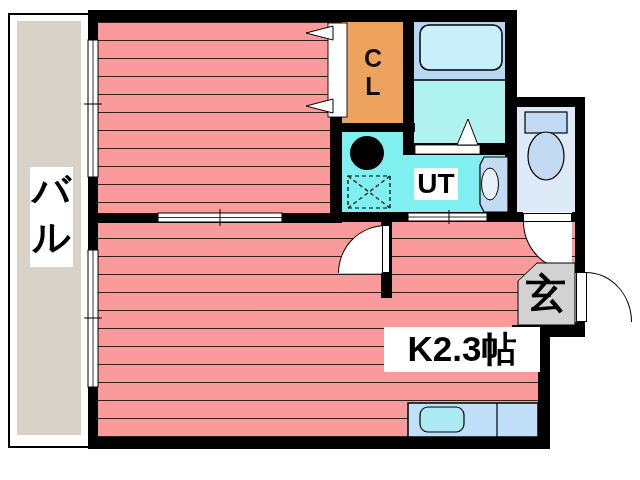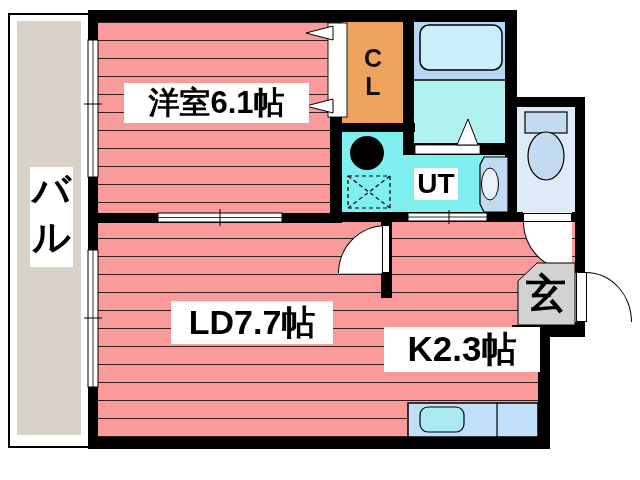--- a/index.html
+++ b/index.html
@@ -129,22 +129,20 @@
 
     <path d="M537,263 L575,263 L575,325 L518,325 L518,281 Z" fill="#D2D2D2" stroke="#000" stroke-width="1"></path>
 
     <g>
       <rect x="408" y="403" width="130" height="34" fill="#BFE0F8" stroke="#000" stroke-width="1.5"></rect>
       <line x1="497" y1="403" x2="497" y2="437" stroke="#000" stroke-width="1.2"></line>
       <rect x="420" y="407" width="44" height="25" rx="8" fill="#ABE9F3" stroke="#000" stroke-width="1.2"></rect>
     </g>
   </svg>
 
-  <div class="lbl whitebg" style="left:124px;top:83px;width:185px;height:40px;font-size:31px;">洋室6.1帖</div>
-  <div class="lbl whitebg" style="left:171px;top:301px;width:162px;height:43px;font-size:34px;">LD7.7帖</div>
   <div class="lbl whitebg" style="left:384px;top:327px;width:156px;height:45px;font-size:35px;">K2.3帖</div>
   <div class="lbl whitebg" style="left:414px;top:168px;width:44px;height:32px;font-size:28px;text-align:right;">UT</div>
   <div class="lbl" style="left:524px;top:269px;width:44px;height:48px;font-size:40px;">玄</div>
 
   <div class="abs whitebg" style="left:30px;top:167px;width:43px;height:100px;text-align:center;font-weight:bold;">
     <div style="font-size:38px;line-height:47px;">バ</div>
     <div style="font-size:38px;line-height:47px;">ル</div>
   </div>
 
   <div class="abs" style="left:356px;top:44px;width:34px;height:60px;text-align:center;font-weight:bold;color:#111;">

